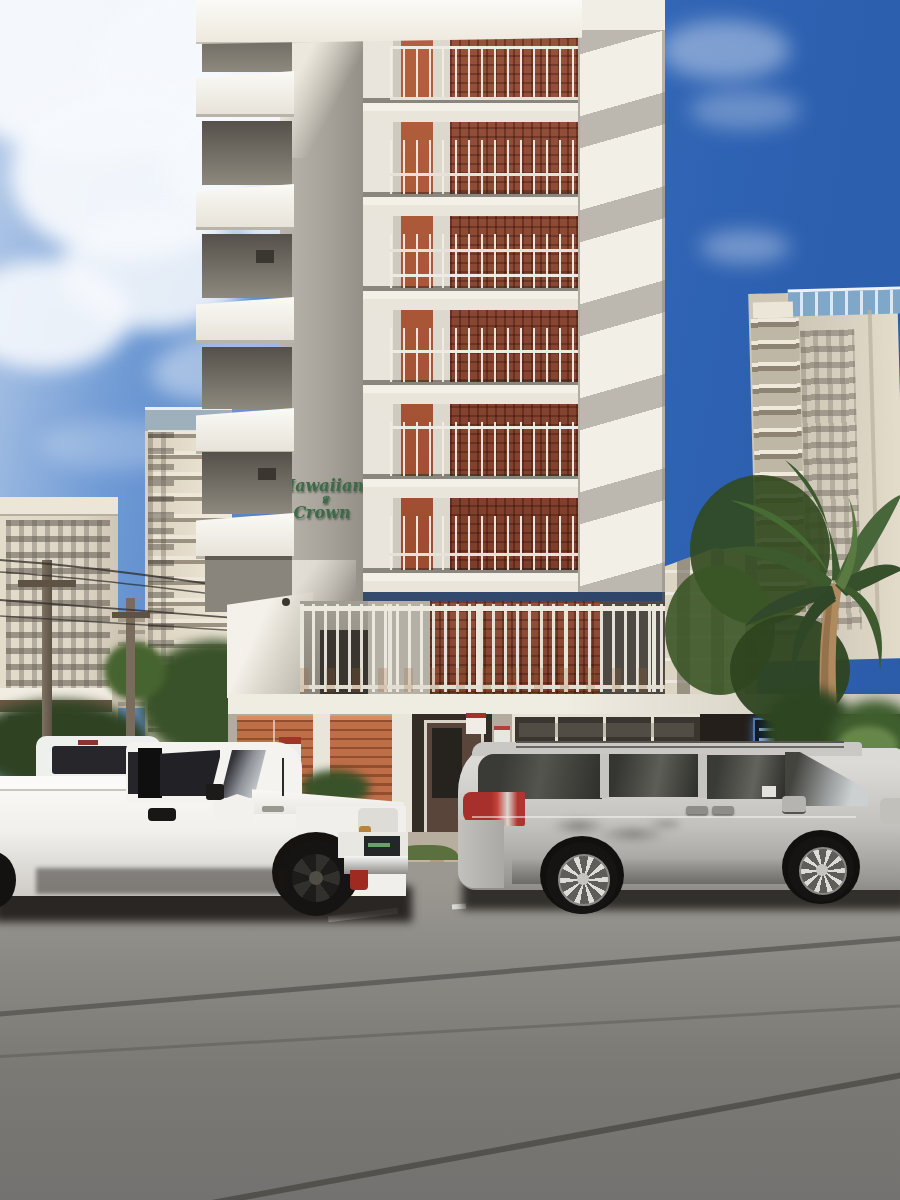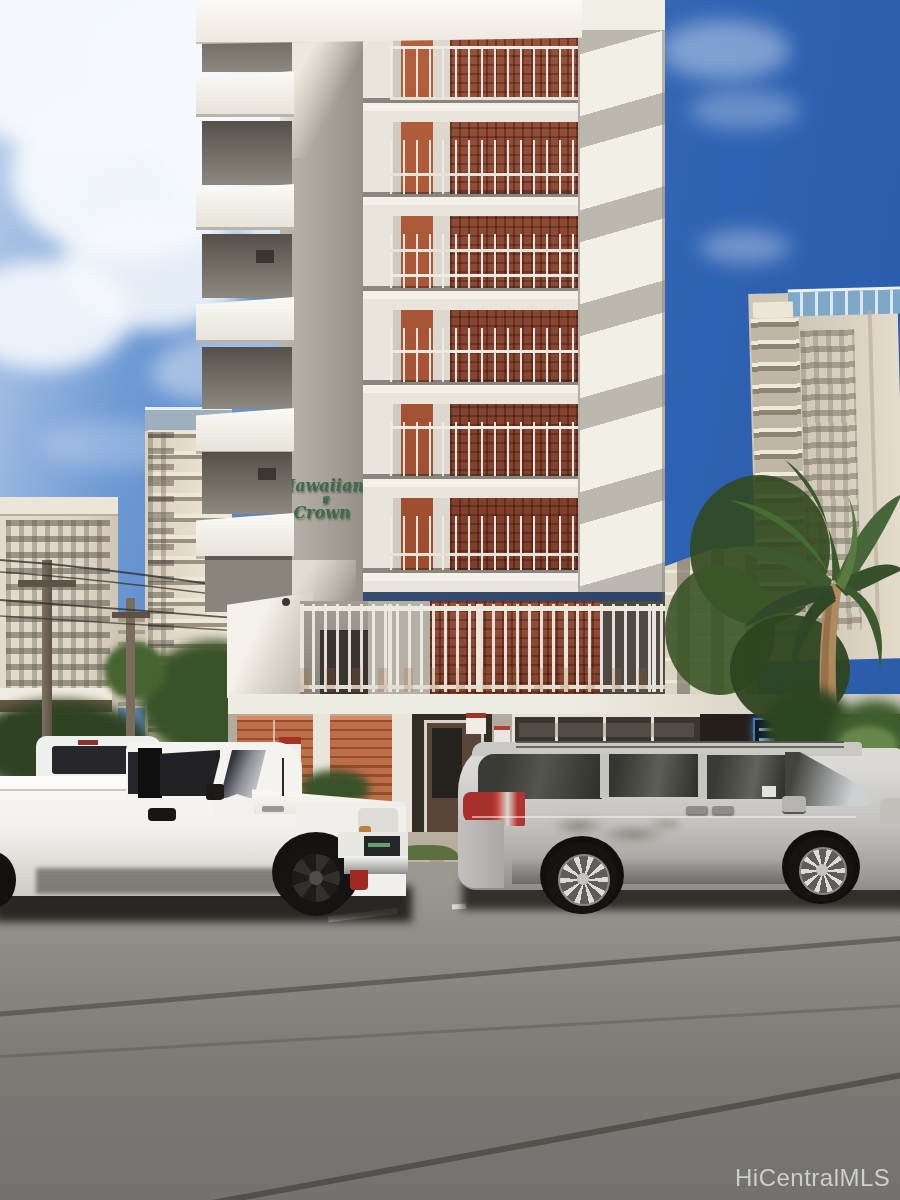--- a/index.html
+++ b/index.html
@@ -349,15 +349,14 @@
     <div class="a" style="left:31px;top:31px;width:12px;height:12px;border-radius:50%;background:#c5c4c0;"></div>
   </div>
   <div class="a" style="left:782px;top:830px;width:78px;height:74px;border-radius:50%;background:#12100e;"></div>
   <div class="a" style="left:788px;top:836px;width:66px;height:66px;border-radius:50%;background:#161412;">
     <div class="a" style="left:11px;top:11px;width:44px;height:44px;border-radius:50%;border:2px solid #8a8884;
       background:repeating-conic-gradient(from 10deg,#dddcd8 0 14deg,#5f5d59 14deg 36deg);"></div>
     <div class="a" style="left:28px;top:28px;width:12px;height:12px;border-radius:50%;background:#c5c4c0;"></div>
   </div>
   <div class="a" style="left:880px;top:798px;width:22px;height:26px;background:#c2c0ba;border-radius:6px 0 0 6px;"></div>
 
-  <div class="a wm" style="left:735px;top:1164px;">HiCentralMLS</div>
 
 </div>
 
 </body></html>

